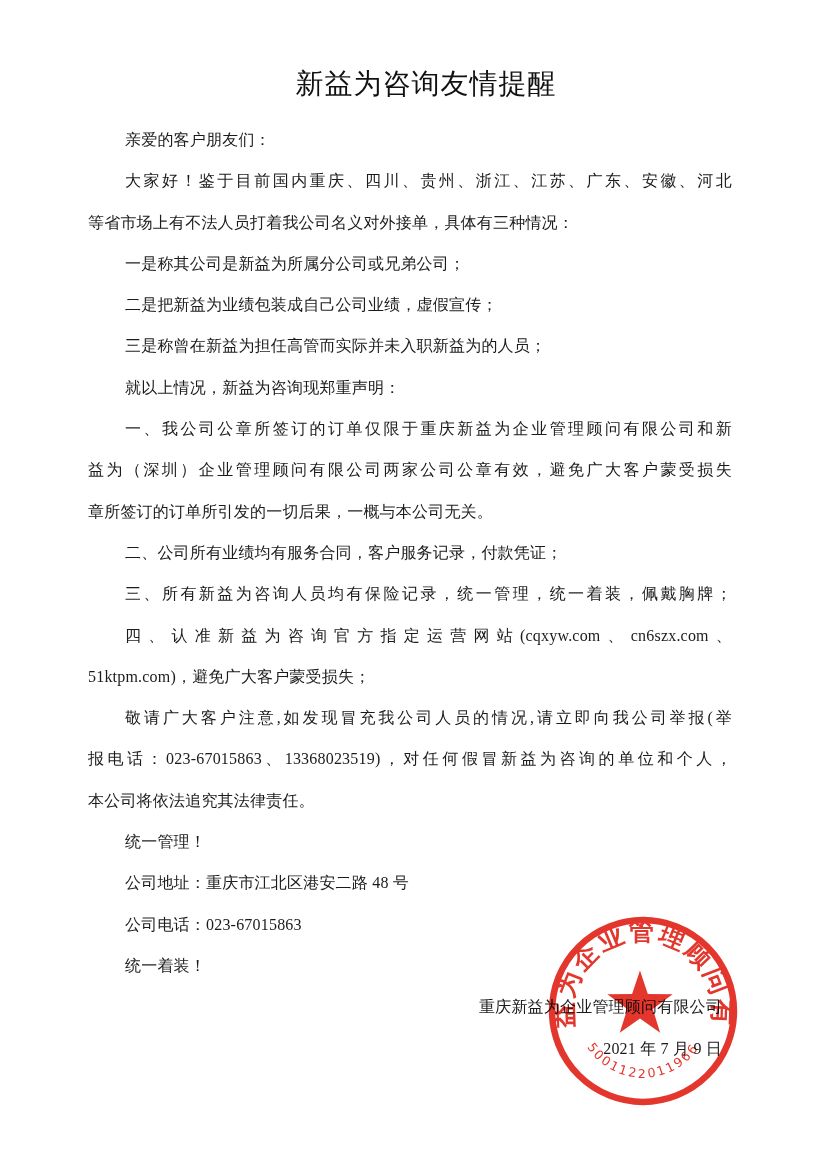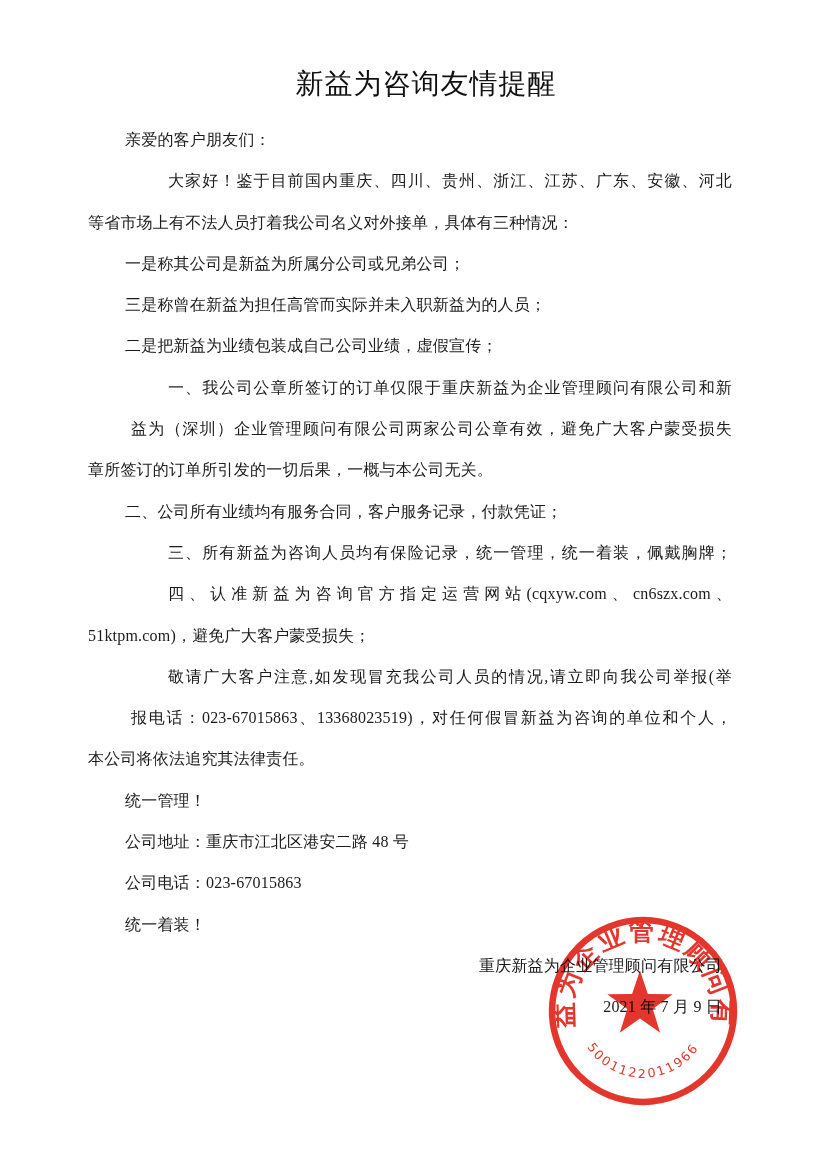--- a/index.html
+++ b/index.html
@@ -32,21 +32,20 @@
     line-height:41.3px;
     font-size:16px;
     white-space:nowrap;
     letter-spacing:0.2px;
   }
   .line.indent { text-indent:37px; }
   .line.full {
     white-space:normal;
     text-align:justify;
     text-align-last:justify;
-    margin-left:43px;
   }
   .line.sig {
     text-align:right;
     padding-right:10px;
   }
   .seal {
     position:absolute;
     left:545px; top:913px;
     width:196px; height:196px;
     mix-blend-mode:multiply;
@@ -72,22 +71,23 @@
 <div class="page">
 
   <h1 class="title">新益为咨询友情提醒</h1>
 
   <div class="body-block">
 
   <div class="line indent">亲爱的客户朋友们：</div>
       <div class="line indent full">大家好！鉴于目前国内重庆、四川、贵州、浙江、江苏、广东、安徽、河北</div>
       <div class="line">等省市场上有不法人员打着我公司名义对外接单，具体有三种情况：</div>
       <div class="line indent">一是称其公司是新益为所属分公司或兄弟公司；</div>
+      <div class="line indent">二是把新益为业绩包装成自己公司业绩，虚假宣传；</div>
       <div class="line indent">三是称曾在新益为担任高管而实际并未入职新益为的人员；</div>
-      <div class="line indent">二是把新益为业绩包装成自己公司业绩，虚假宣传；</div>
+      <div class="line indent">就以上情况，新益为咨询现郑重声明：</div>
       <div class="line indent full">一、我公司公章所签订的订单仅限于重庆新益为企业管理顾问有限公司和新</div>
       <div class="line full">益为（深圳）企业管理顾问有限公司两家公司公章有效，避免广大客户蒙受损失</div>
       <div class="line">章所签订的订单所引发的一切后果，一概与本公司无关。</div>
       <div class="line indent">二、公司所有业绩均有服务合同，客户服务记录，付款凭证；</div>
       <div class="line indent full">三、所有新益为咨询人员均有保险记录，统一管理，统一着装，佩戴胸牌；</div>
       <div class="line indent full">四、认准新益为咨询官方指定运营网站(cqxyw.com、cn6szx.com、</div>
       <div class="line">51ktpm.com)，避免广大客户蒙受损失；</div>
       <div class="line indent full">敬请广大客户注意,如发现冒充我公司人员的情况,请立即向我公司举报(举</div>
       <div class="line full">报电话：023-67015863、13368023519)，对任何假冒新益为咨询的单位和个人，</div>
       <div class="line">本公司将依法追究其法律责任。</div>

